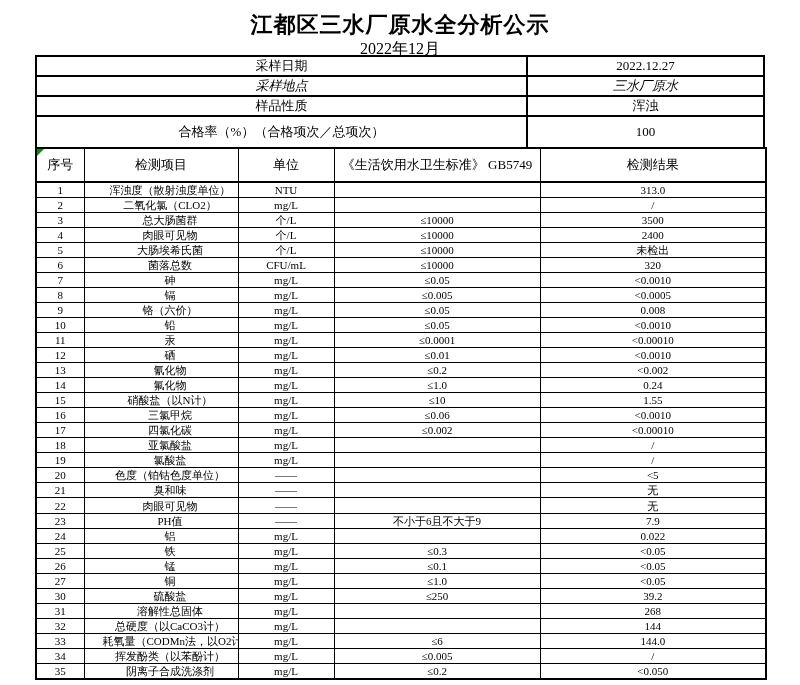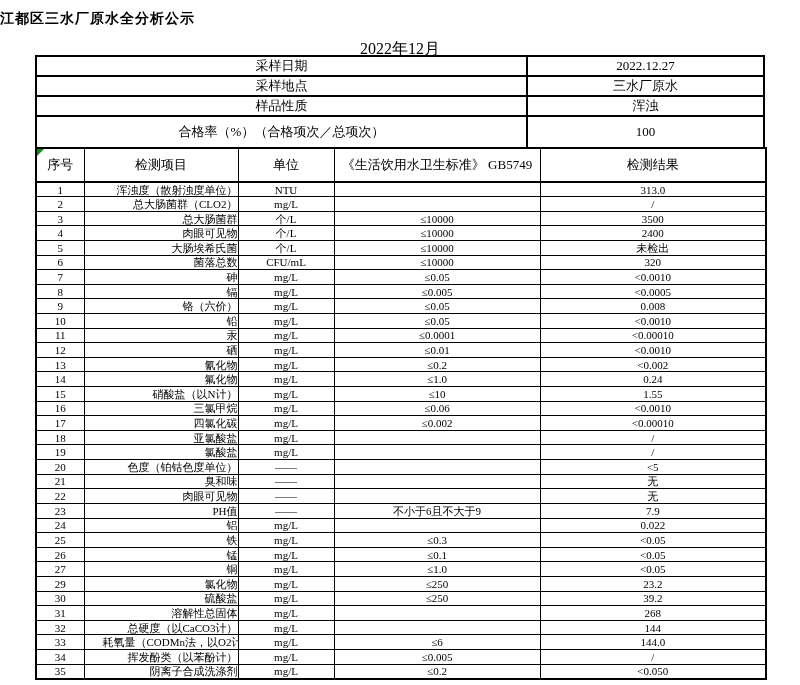--- a/index.html
+++ b/index.html
@@ -7,22 +7,22 @@
   body {
     width: 800px; height: 685px;
     background: #ffffff;
     color: #000000;
     font-family: "Liberation Serif", "DejaVu Serif", serif;
     position: relative;
     overflow: hidden;
   }
   .title {
     position: absolute; top: 10px; left: 0; width: 100%;
-    text-align: left;
-    font-size: 14px; font-weight: bold;
+    text-align: center;
+    font-size: 22px; font-weight: bold;
     letter-spacing: 1px;
   }
   .subtitle {
     position: absolute; top: 39px; left: 0; width: 100%;
     text-align: center;
     font-size: 16px;
     text-decoration: underline;
   }
   .tables {
     position: absolute; left: 35px; top: 55px; width: 730px;
@@ -37,21 +37,21 @@
   .info-table { height: 92px; border: 2px solid #000; }
   .info-table td {
     border: 2px solid #000;
     text-align: center;
     font-size: 13px;
     padding: 0;
     overflow: hidden; white-space: nowrap;
   }
   .info-table col.c-label { width: 491px; }
   .info-table tr.r1 { height: 20px; }
-  .info-table tr.r2 { height: 19px; }
+  .info-table tr.r2 { height: 19px; font-style: italic; }
   .info-table tr.r3 { height: 19px; }
   .info-table tr.r4 { height: 32px; }
   
   .main-table { margin-top: -2px; border: 2px solid #000; height: 533px; }
   .main-table col.c1 { width: 48px; }
   .main-table col.c2 { width: 154px; }
   .main-table col.c3 { width: 96px; }
   .main-table col.c4 { width: 206px; }
   .main-table col.c5 { width: 226px; }
   .main-table th {
@@ -66,21 +66,21 @@
   }
   .main-table td {
     border: 1px solid #000;
     font-size: 11px;
     line-height: 12px;
     padding: 0;
     text-align: center;
     overflow: hidden; white-space: nowrap;
     height: 14px;
   }
-  .main-table td.left { text-align: right; padding-left: 18px; }
+  .main-table td.left { text-align: center; padding-left: 18px; }
   .tri {
     position: absolute; top: 0; left: 0;
     width: 0; height: 0;
     border-top: 7px solid #128912;
     border-right: 7px solid transparent;
   }
 </style>
 </head>
 <body>
 
@@ -139,21 +139,21 @@
       <tbody id="rows">
           <tr>
             <td>1</td>
             <td class="left">浑浊度（散射浊度单位）</td>
             <td>NTU</td>
             <td></td>
             <td>313.0</td>
           </tr>
           <tr>
             <td>2</td>
-            <td class="left">总大肠菌群（CLO2）</td>
+            <td class="left">二氧化氯（CLO2）</td>
             <td>mg/L</td>
             <td></td>
             <td>/</td>
           </tr>
           <tr>
             <td>3</td>
             <td class="left">总大肠菌群</td>
             <td>个/L</td>
             <td>≤10000</td>
             <td>3500</td>
@@ -320,27 +320,20 @@
             <td>&lt;0.05</td>
           </tr>
           <tr>
             <td>27</td>
             <td class="left">铜</td>
             <td>mg/L</td>
             <td>≤1.0</td>
             <td>&lt;0.05</td>
           </tr>
           <tr>
-            <td>29</td>
-            <td class="left">氯化物</td>
-            <td>mg/L</td>
-            <td>≤250</td>
-            <td>23.2</td>
-          </tr>
-          <tr>
             <td>30</td>
             <td class="left">硫酸盐</td>
             <td>mg/L</td>
             <td>≤250</td>
             <td>39.2</td>
           </tr>
           <tr>
             <td>31</td>
             <td class="left">溶解性总固体</td>
             <td>mg/L</td>

